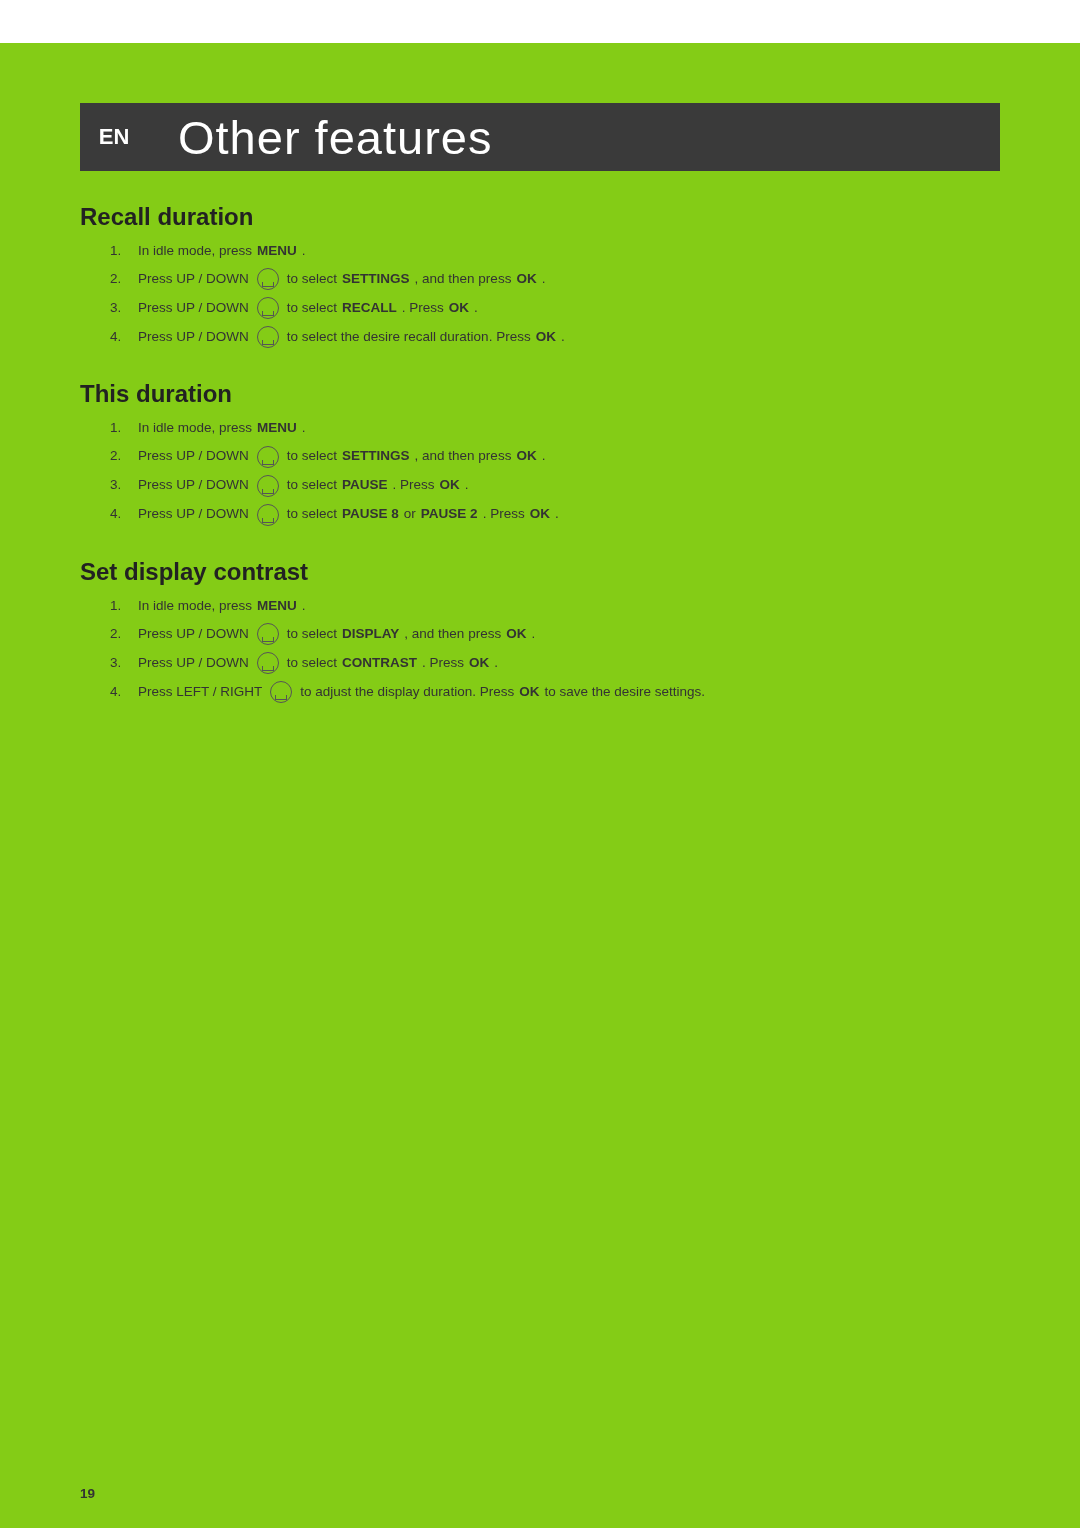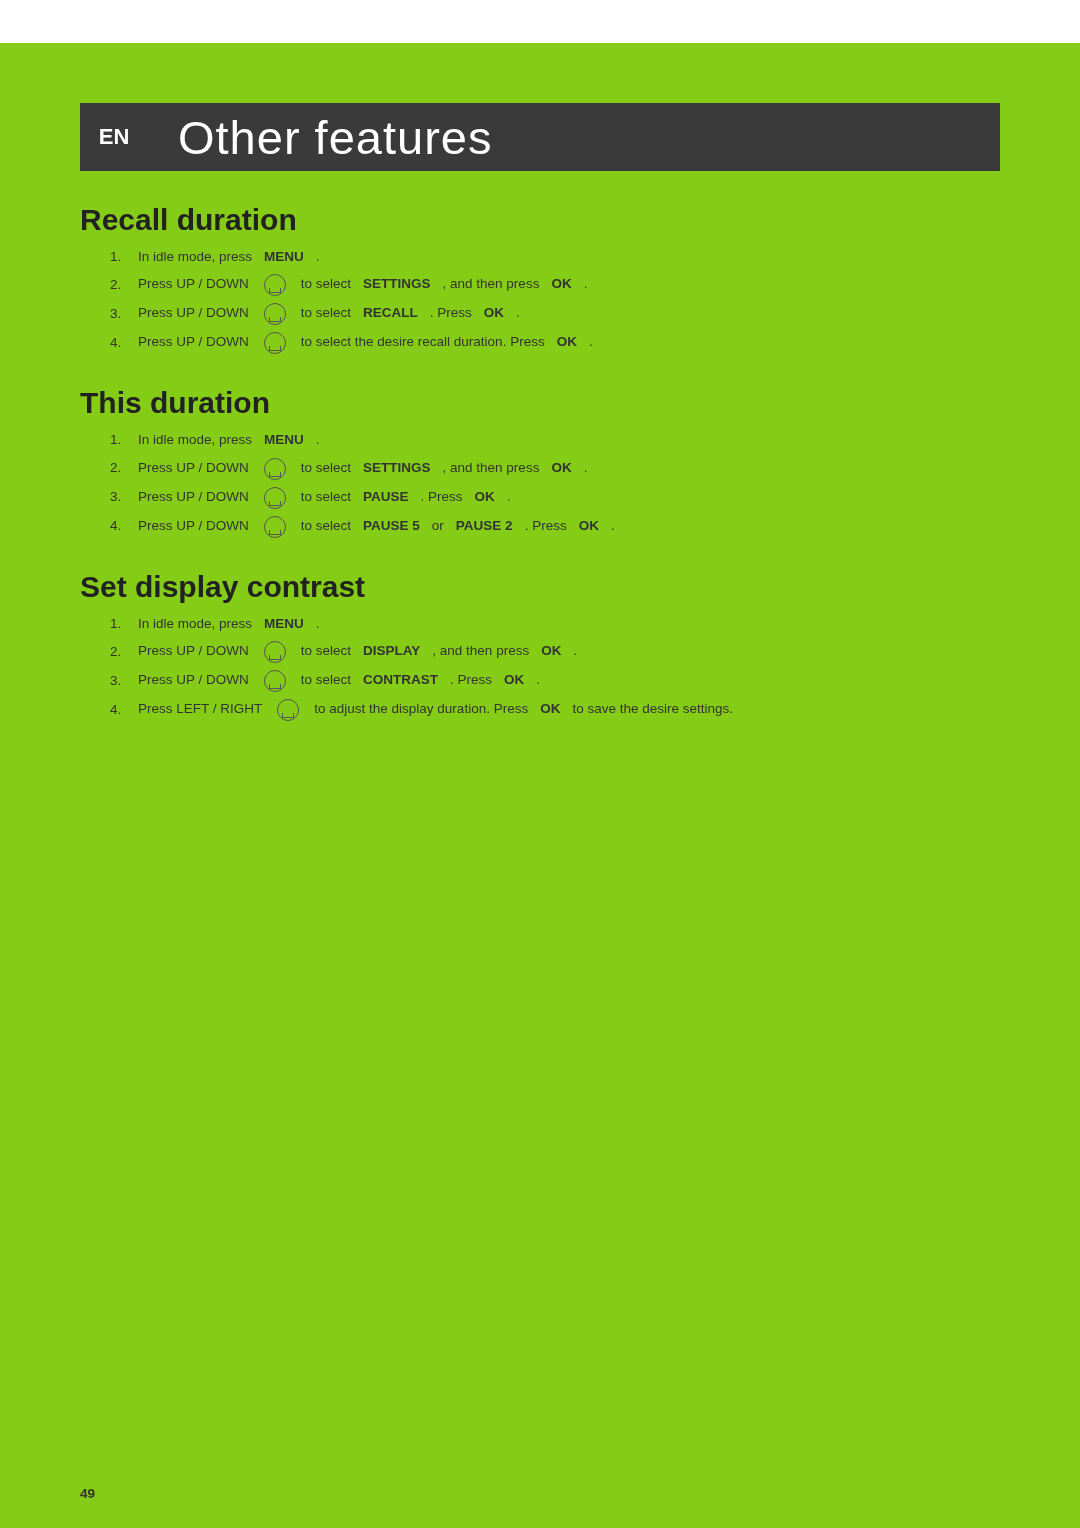--- a/index.html
+++ b/index.html
@@ -48,21 +48,21 @@
       display: flex;
       align-items: center;
       padding-left: 30px;
       font-size: 47px;
       font-weight: normal;
       letter-spacing: 1px;
     }
 
     
     .section-title {
-      font-size: 30px;
+      font-size: 24px;
       font-weight: bold;
       color: #222;
       margin-bottom: 10px;
       margin-top: 32px;
     }
 
     
     .desc-text {
       font-size: 13.5px;
       color: #333;
@@ -87,23 +87,23 @@
       gap: 0;
     }
 
     .instr-list li .step-num {
       min-width: 28px;
       font-size: 13.5px;
     }
 
     .instr-list li .step-content {
       display: flex;
-      align-items: flex-start;
+      align-items: center;
       flex-wrap: wrap;
-      gap: 12px;
+      gap: 5px;
     }
 
     b, strong {
       font-weight: bold;
     }
 
     
     .nav-btn-icon {
       display: inline-block;
       width: 22px;
@@ -228,21 +228,21 @@
             <strong>OK</strong>
             <span>.</span>
           </span>
         </li>
         <li>
           <span class="step-num">4.</span>
           <span class="step-content">
             <span>Press  UP / DOWN </span>
             <span class="nav-btn-icon"></span>
             <span> to select </span>
-            <strong>PAUSE 5</strong>
+            <strong>PAUSE 8</strong>
             <span> or </span>
             <strong>PAUSE 2</strong>
             <span>. Press </span>
             <strong>OK</strong>
             <span>.</span>
           </span>
         </li>
       </ol>
       <h2 class="section-title">Set display contrast</h2>
       <ol class="instr-list">
@@ -284,14 +284,14 @@
             <span>Press  LEFT / RIGHT </span>
             <span class="nav-btn-icon"></span>
             <span> to adjust the display duration.  Press </span>
             <strong>OK</strong>
             <span> to save the desire settings.</span>
           </span>
         </li>
       </ol>
     </div>
 
-  <div class="page-number">49</div>
+  <div class="page-number">19</div>
 </div>
 
 </body></html>

